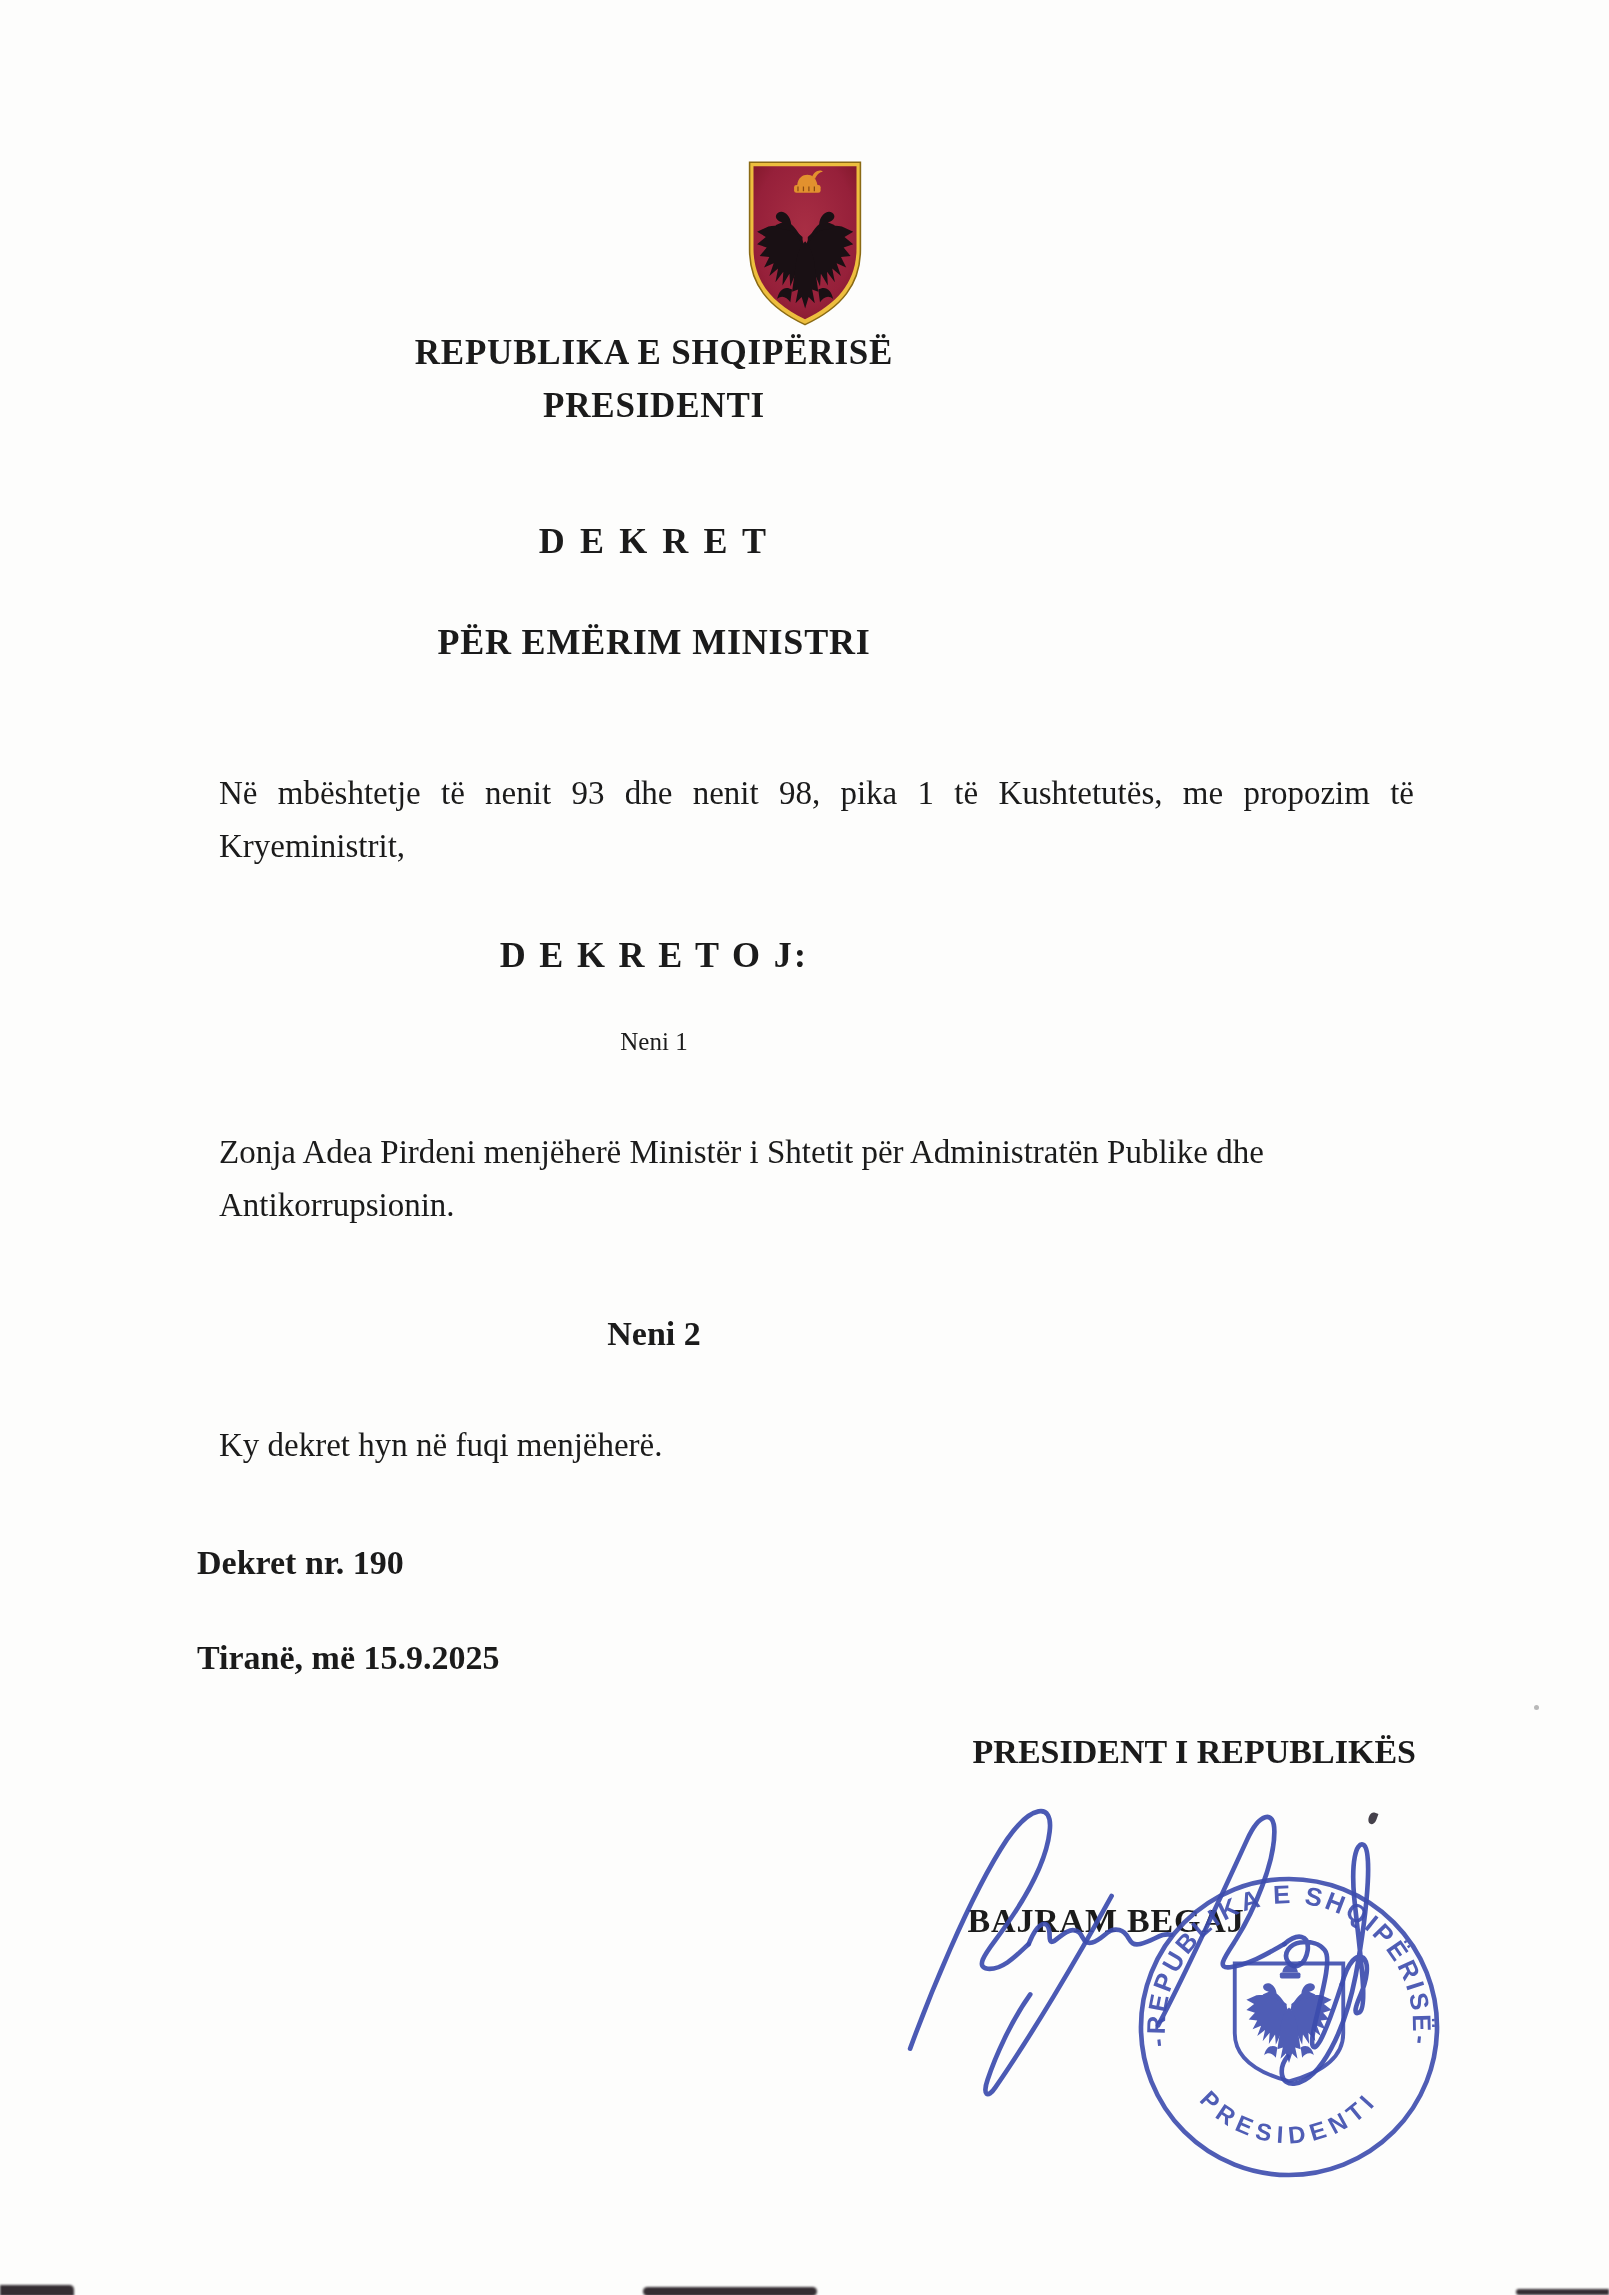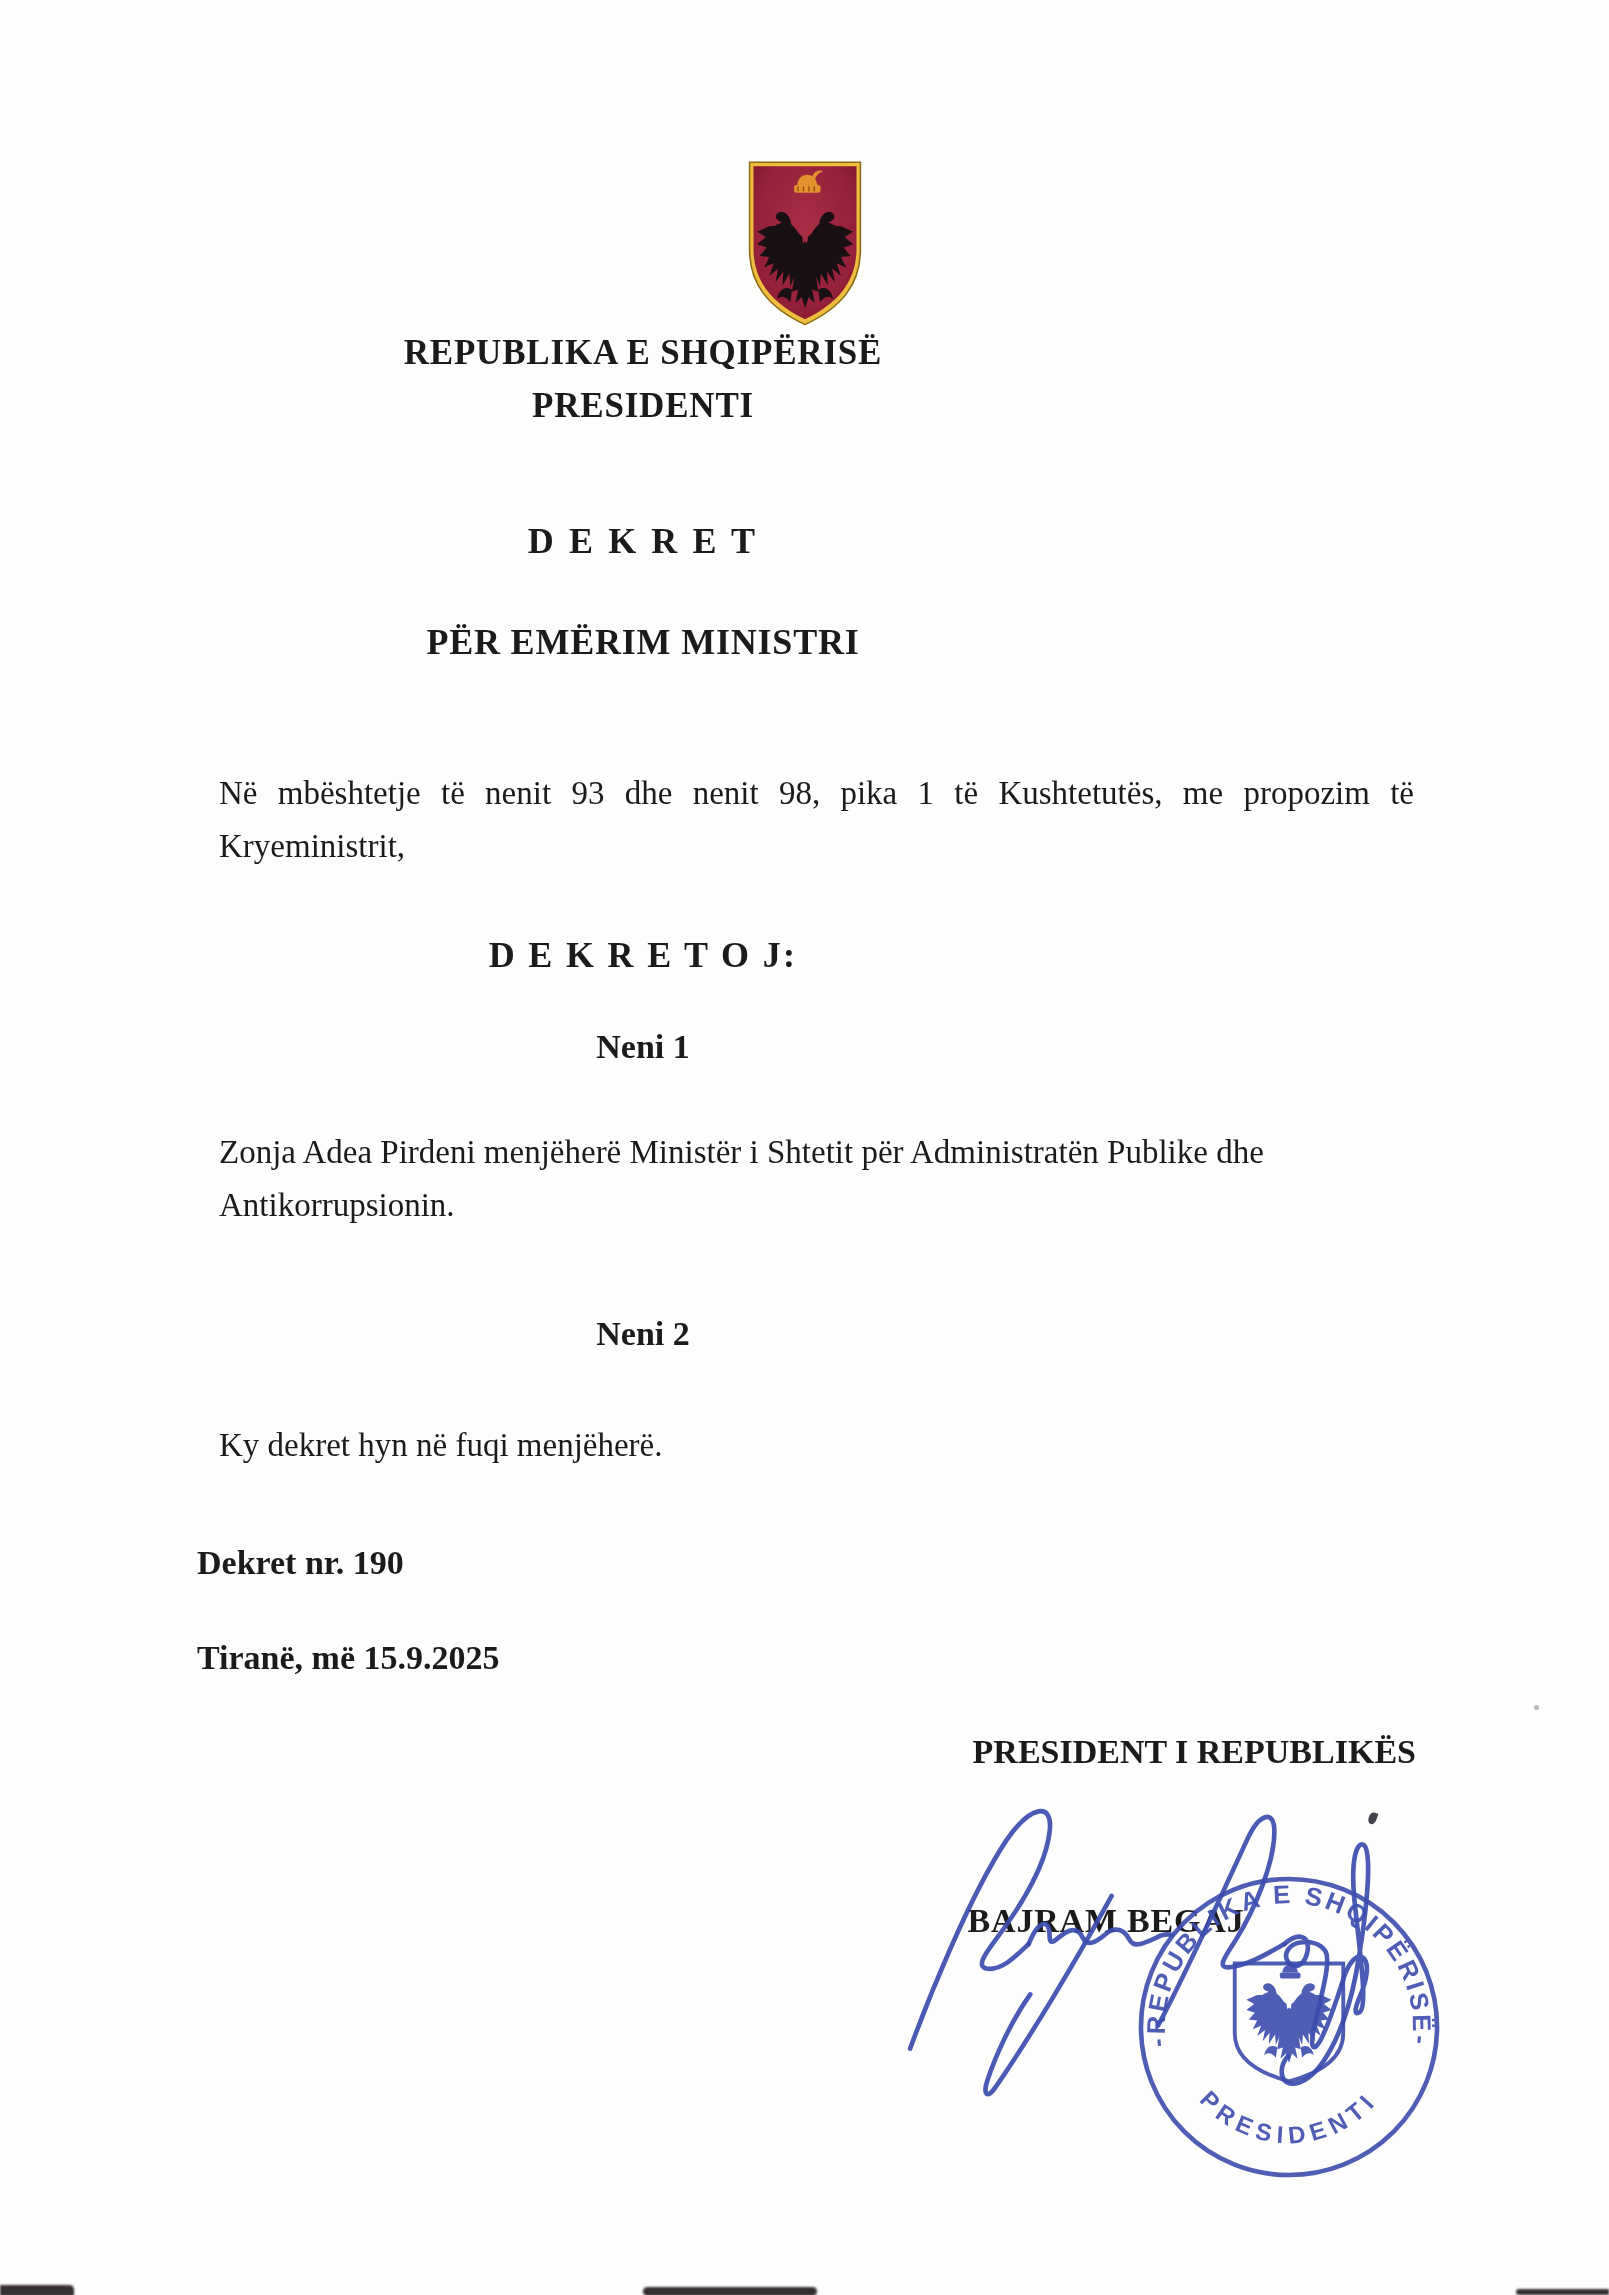--- a/index.html
+++ b/index.html
@@ -3,34 +3,34 @@
 <meta charset="utf-8">
 <style>
   html,body{margin:0;padding:0;}
   body{
     width:1609px;height:2295px;position:relative;overflow:hidden;
     background:#fdfdfc;
     font-family:"Liberation Serif","DejaVu Serif",serif;
     color:#1b1b1b;
   }
   .abs{position:absolute;}
-  .centered{left:0;width:1286px;text-align:center;}
+  .centered{left:11px;width:1286px;text-align:center;}
   
   .crest-svg{position:absolute;left:746px;top:160px;width:118px;height:167px;}
   .org-line1{top:333px;font-size:35px;font-weight:bold;letter-spacing:0.8px;}
   .org-line2{top:386px;font-size:35px;font-weight:bold;letter-spacing:0.8px;}
   .decree-title{top:520px;font-size:36px;font-weight:bold;letter-spacing:3.1px;}
   .decree-subject{top:621px;font-size:36px;font-weight:bold;letter-spacing:0.8px;}
   
   .bodyblock{left:197px;width:1217px;font-size:33px;line-height:53px;}
   .preamble{top:767px;}
   .line{display:block;margin-left:22px;}
   .just{ text-align:justify; text-align-last:justify; }
   .enacting{top:934px;font-size:36px;font-weight:bold;letter-spacing:2.3px;}
-  .neni1{top:1028px;font-size:34px;font-weight:bold;}
+  .neni1{top:1028px;font-size:25px;font-weight:normal;}
   .article1{top:1126px;}
   .neni2{top:1315px;font-size:34px;font-weight:bold;}
   .article2{top:1419px;}
   .decree-no{left:197px;top:1544px;font-size:34px;font-weight:bold;}
   .place-date{left:197px;top:1639px;font-size:34px;font-weight:bold;}
   
   .sig-block{left:796px;top:1733px;width:620px;text-align:right;}
   .sig-title{font-size:34px;font-weight:bold;}
   .sig-name{position:absolute;left:796px;top:1902px;width:620px;text-align:center;font-size:34px;font-weight:bold;letter-spacing:0.8px;}
   

